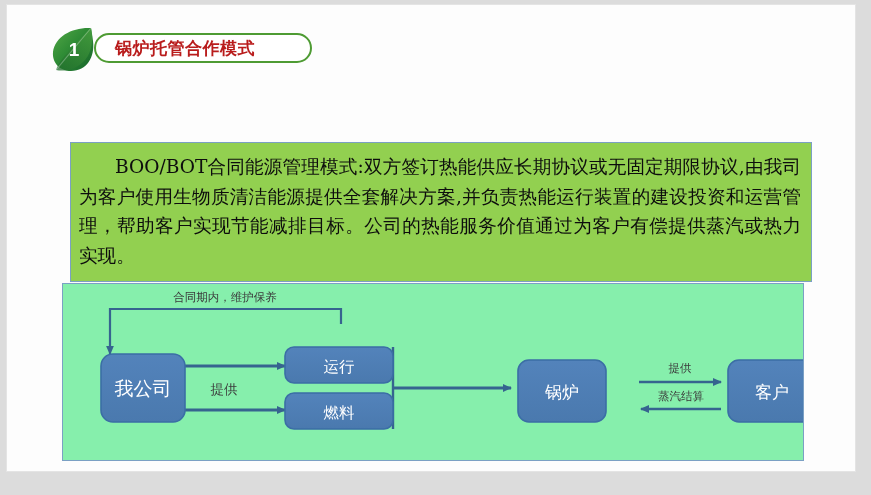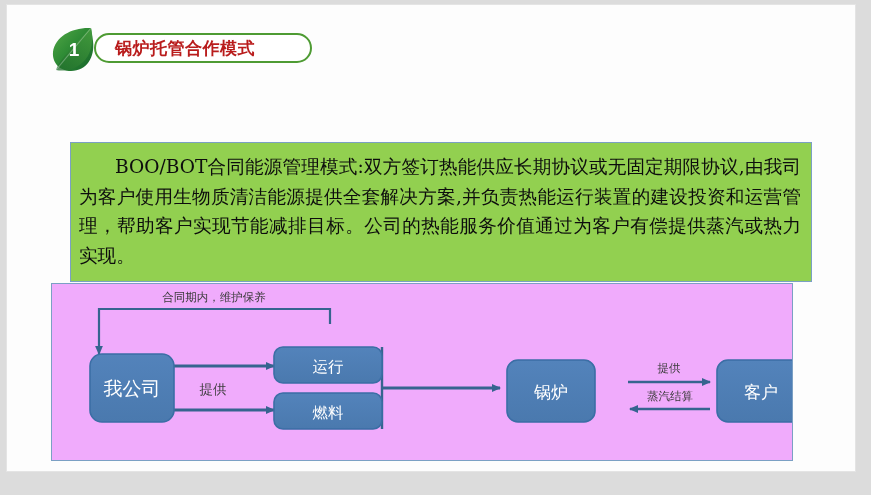--- a/index.html
+++ b/index.html
@@ -115,25 +115,25 @@
     color: #0d0d0d;
     text-indent: 36px;
     text-align: justify;
     letter-spacing: 0px;
     white-space: pre-wrap;
   }
 
   
   #diagram-panel {
     position: absolute;
-    left: 51px;
+    left: 62px;
     top: 283px;
     width: 742px;
     height: 178px;
-    background: #f0abfc;
+    background: #86efac;
     border: 1px solid #7ba0c4;
     box-sizing: border-box;
   }
   #diagram-svg {
     position: absolute;
     left: 0; top: 0;
     width: 740px;
     height: 176px;
     display: block;
   }

